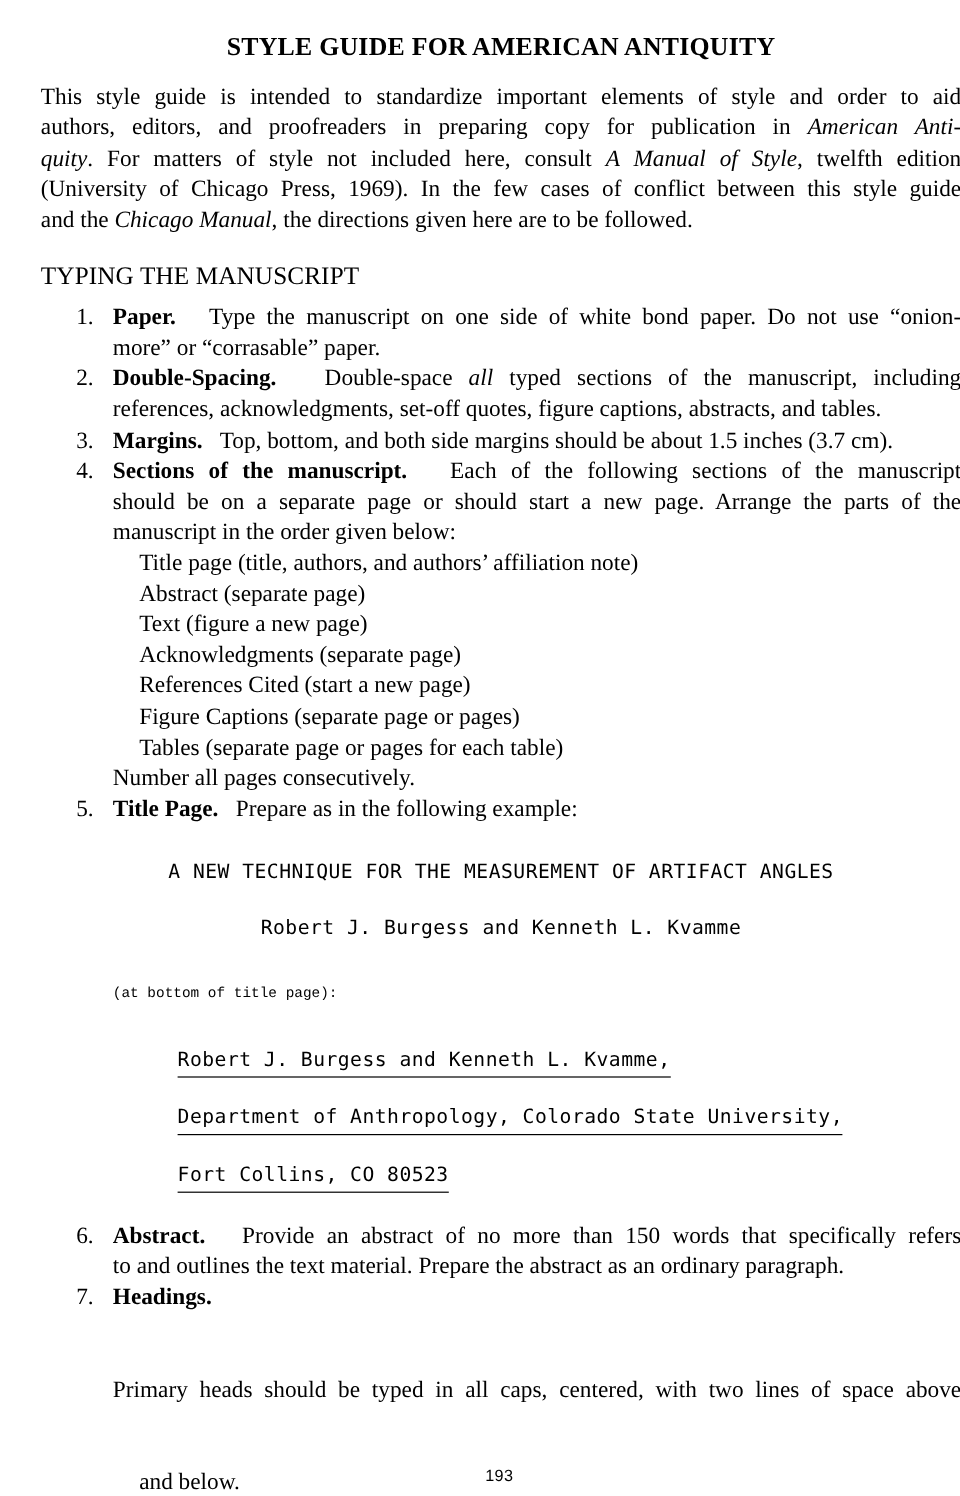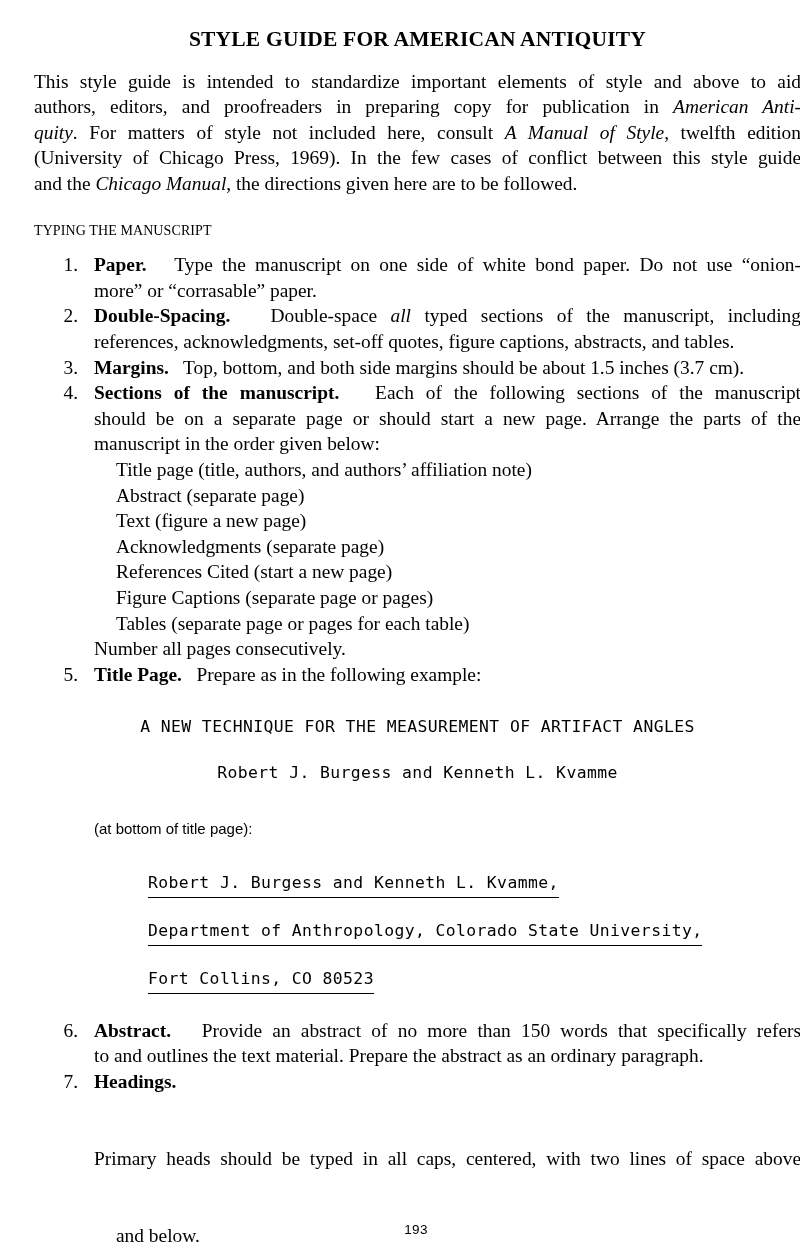--- a/index.html
+++ b/index.html
@@ -44,21 +44,21 @@
     line-height: 25.6px;
     text-align: justify;
     text-justify: inter-word;
     hyphens: none;
   }
   .intro .ln { display: block; }
   .ital { font-style: italic; }
 
   .section-head {
     margin: 21px 0 0 0;
-    font-size: 14px;
+    font-size: 21px;
     line-height: 25.6px;
     letter-spacing: 0.1px;
   }
 
   
   ol.rules {
     list-style: none;
     margin: 9px 0 0 0;
     padding: 0;
     font-size: 19.4px;
@@ -114,25 +114,25 @@
   .mono-center {
     text-align: center;
   }
   .mono-title {
     margin: 30px 0 0 0;
   }
   .mono-authors {
     margin: 27px 0 0 0;
   }
   .at-bottom {
-    font-size: 15px;
+    font-size: 12px;
     line-height: 25.6px;
     margin: 34px 0 0 0;
     padding-left: 60px;
-    font-family: Liberation Sans, sans-serif;
+    font-family: Liberation Mono, monospace;
     letter-spacing: 0;
   }
   .addr-block {
     margin: 30px 0 0 0;
     padding-left: 114px;
   }
   .addr-line {
     margin: 0 0 0 0;
     padding: 0 0 3px 0;
     display: inline-block;
@@ -164,21 +164,21 @@
   }
 </style>
 </head>
 <body>
 
 <div class="page">
 
   <h1 class="doc-title">STYLE GUIDE FOR AMERICAN ANTIQUITY</h1>
 
   <p class="intro">
-    <span class="jl ln">This style guide is intended to standardize important elements of style and above to aid</span>
+    <span class="jl ln">This style guide is intended to standardize important elements of style and order to aid</span>
     <span class="jl ln"><span>authors, editors, and proofreaders in preparing copy for publication in </span><span class="ital">American Anti-</span></span>
     <span class="jl ln"><span class="ital">quity</span><span>. For matters of style not included here, consult </span><span class="ital">A Manual of Style</span><span>, twelfth edition</span></span>
     <span class="jl ln">(University of Chicago Press, 1969). In the few cases of conflict between this style guide</span>
     <span class="jl last ln"><span>and the </span><span class="ital">Chicago Manual</span><span>, the directions given here are to be followed.</span></span>
   </p>
 
   <p class="section-head">TYPING THE MANUSCRIPT</p>
 
   <ol class="rules">
 

